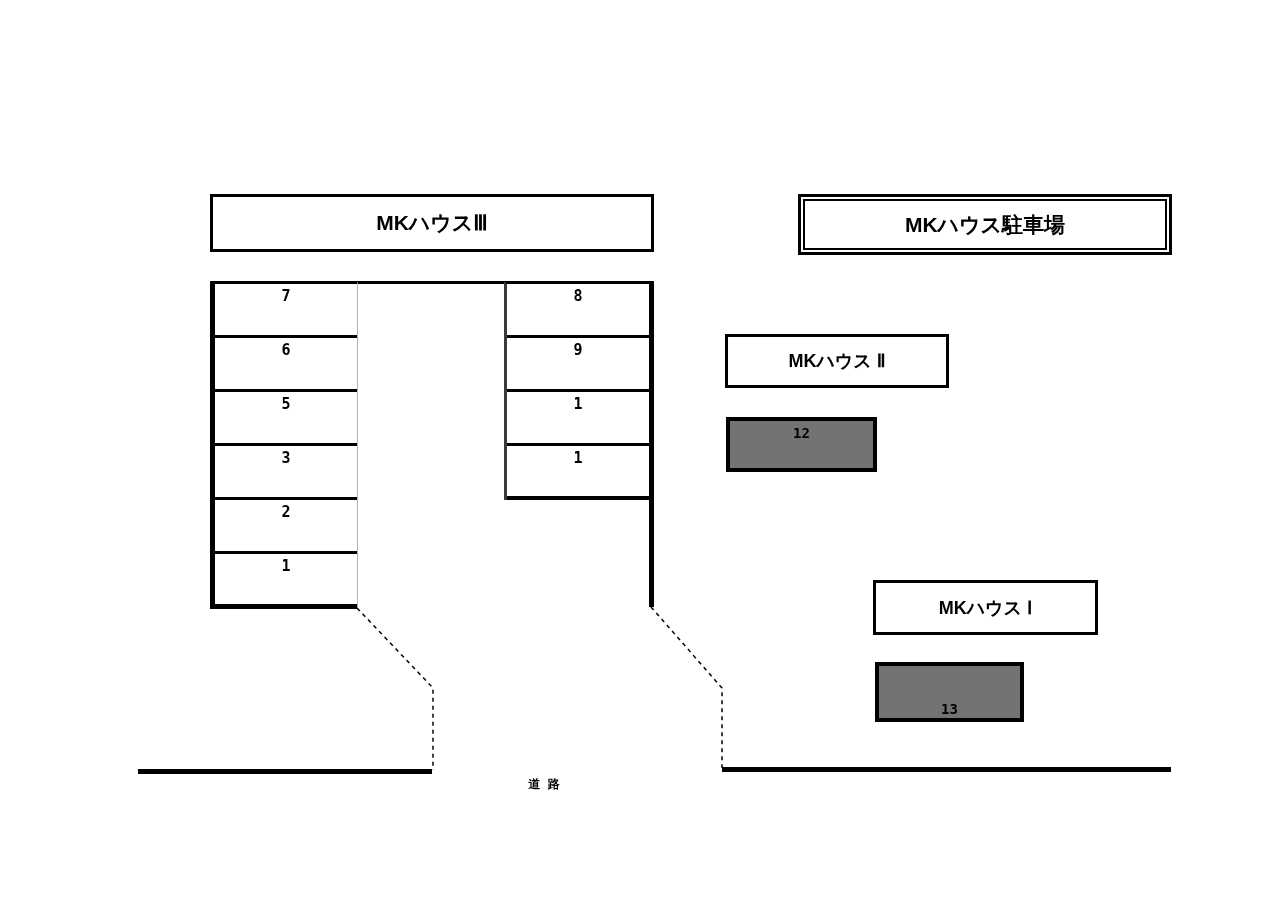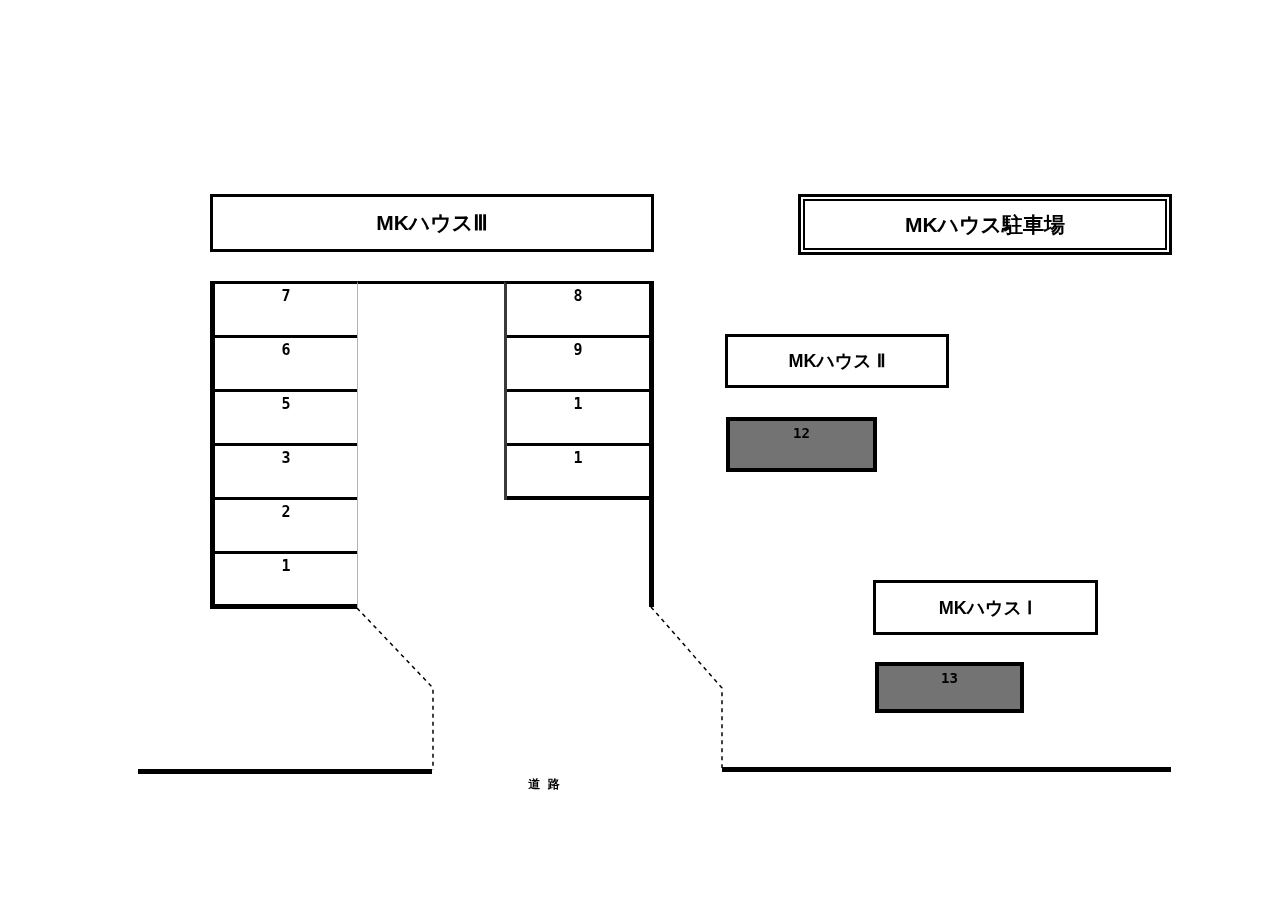--- a/index.html
+++ b/index.html
@@ -61,21 +61,21 @@
   .right-ext{position:absolute;left:649px;top:498px;width:5px;height:109px;background:#000;}
 
   
   .stall-box{
     position:absolute;
     border:4px solid #000;
     display:flex;justify-content:center;align-items:flex-start;
     padding-top:4px;background:#737373;
   }
   .sb-12{left:726px;top:417px;width:151px;height:55px;}
-  .sb-13{left:875px;top:662px;width:149px;height:51px;}
+  .sb-13{left:875px;top:662px;width:149px;height:60px;align-items:flex-end;}
   .stall-box .num{font-size:14px;}
 
   
   .overlay{position:absolute;left:0;top:0;width:1278px;height:904px;pointer-events:none;}
 
   
   .road-line{position:absolute;height:5px;background:#000;}
   .road-left{left:138px;top:769px;width:294px;}
   .road-right{left:722px;top:767px;width:449px;}
   .road-label{

